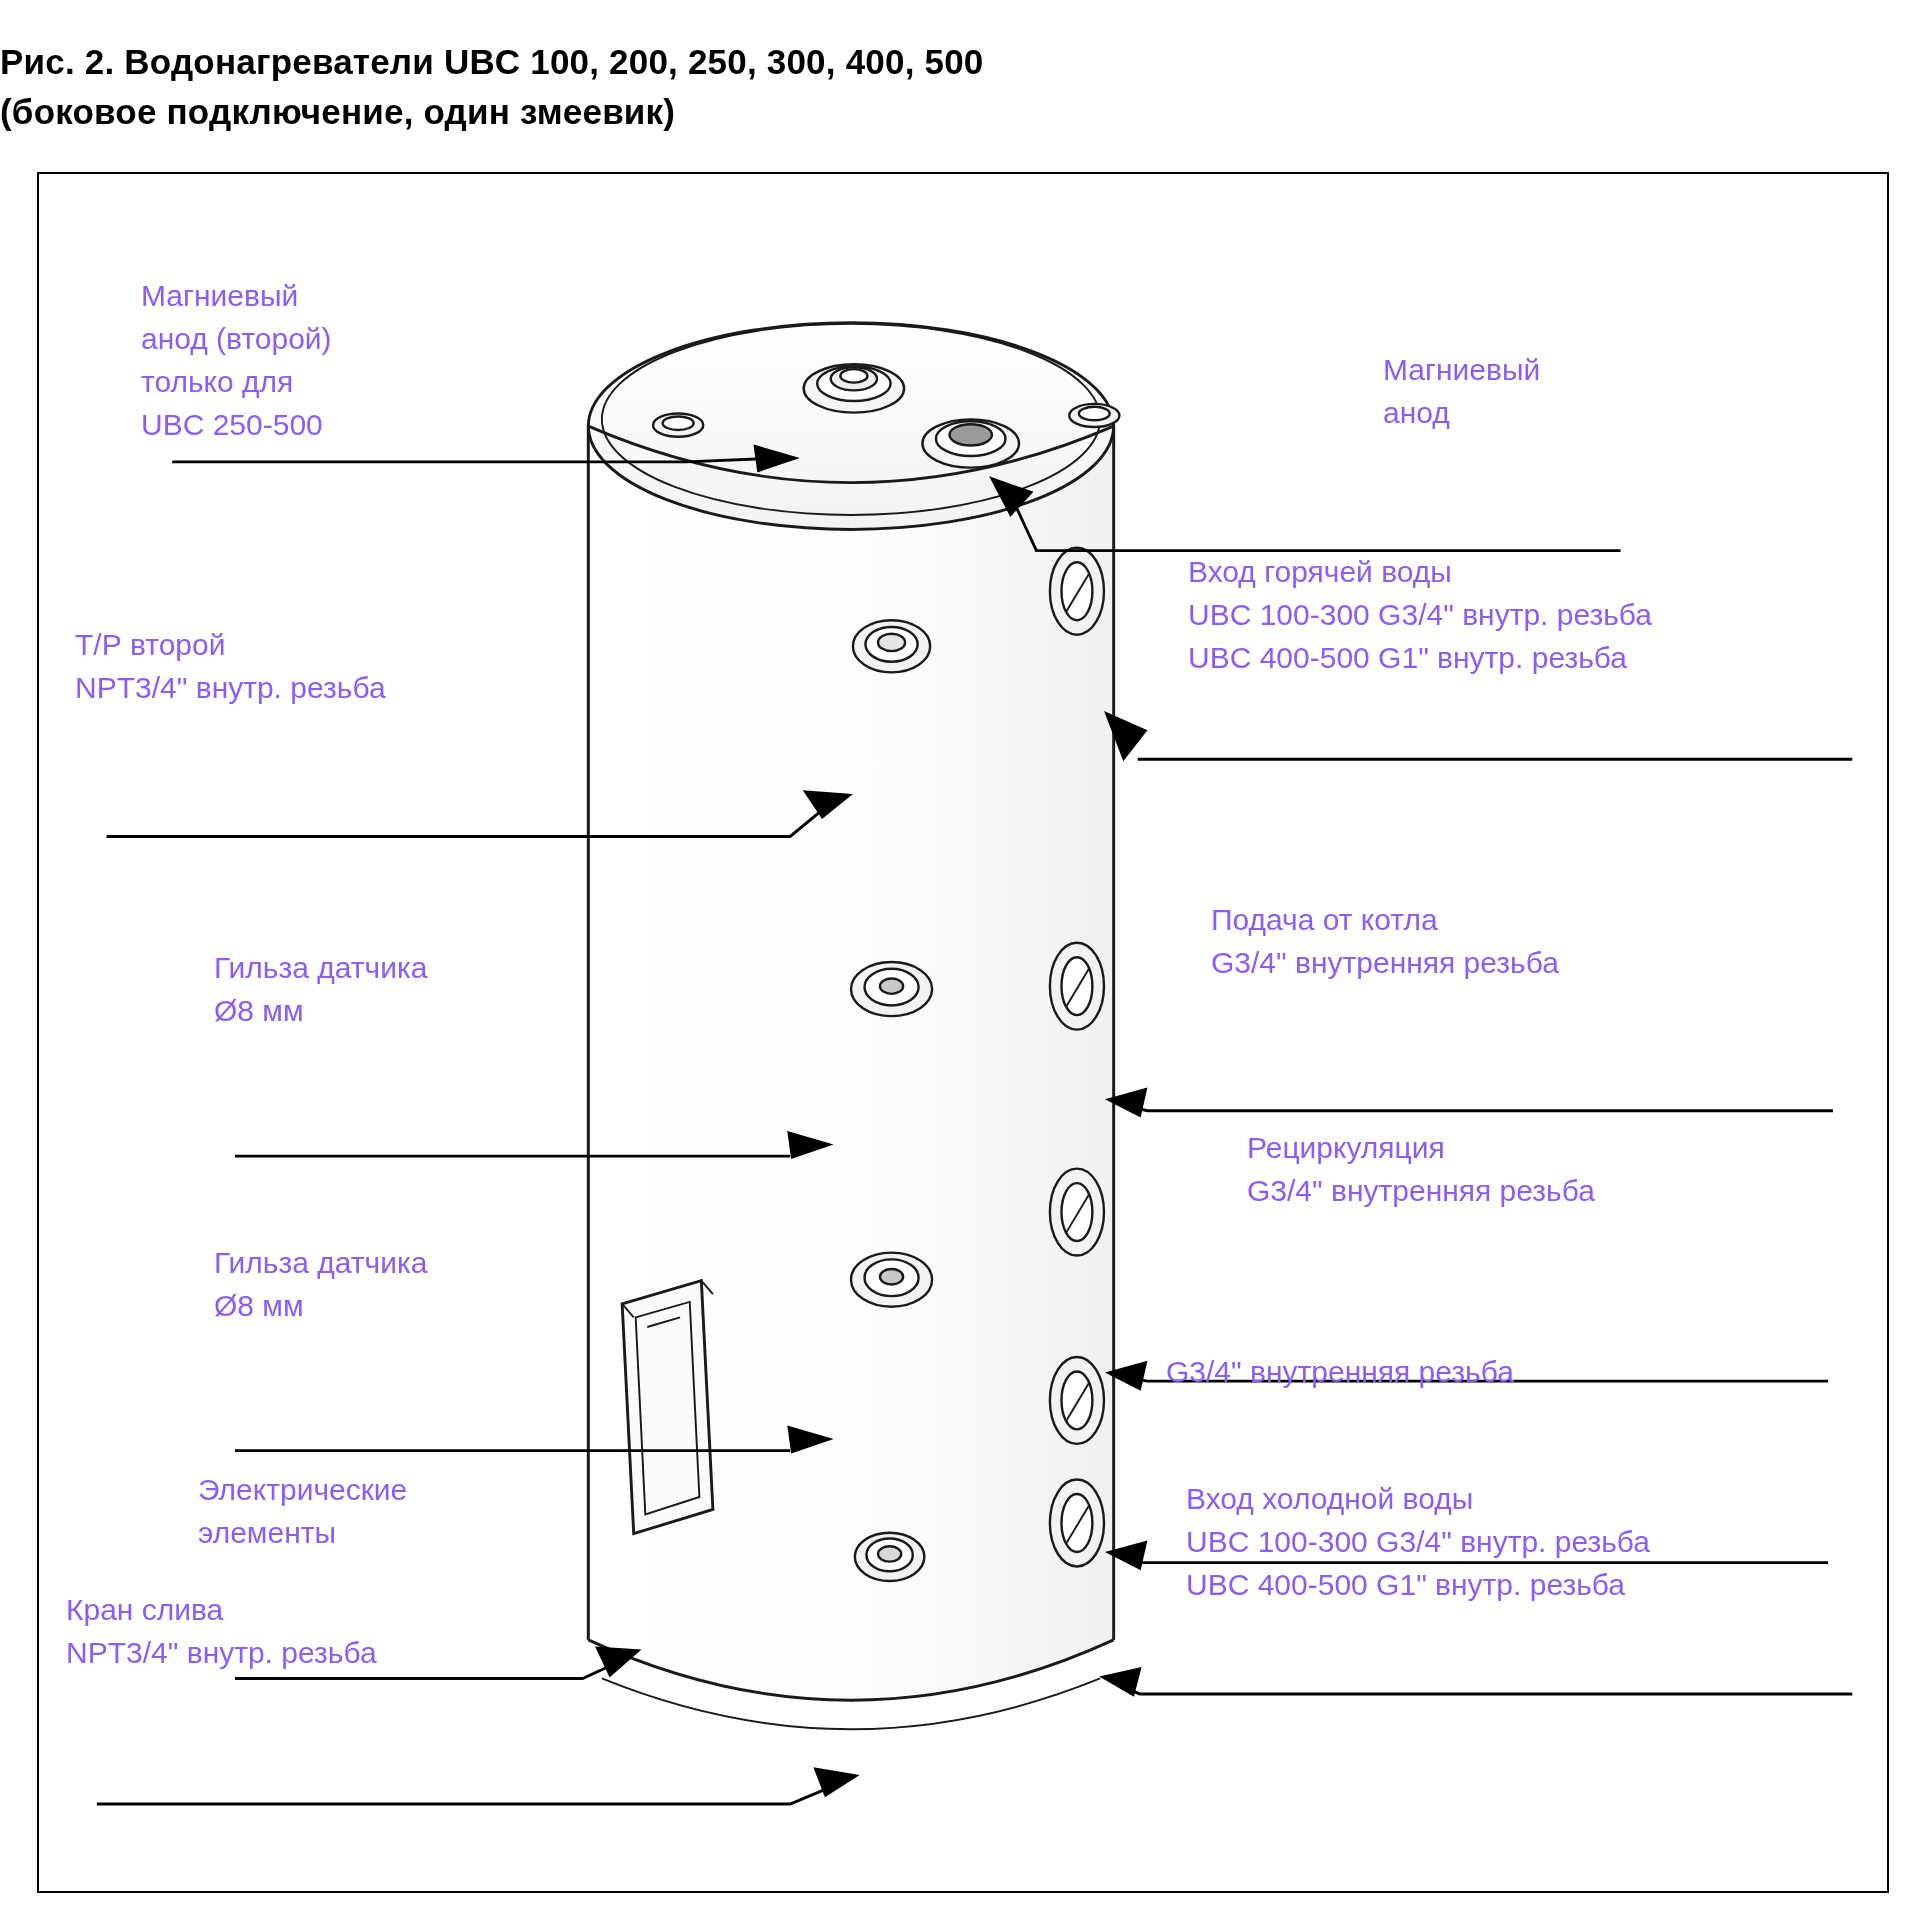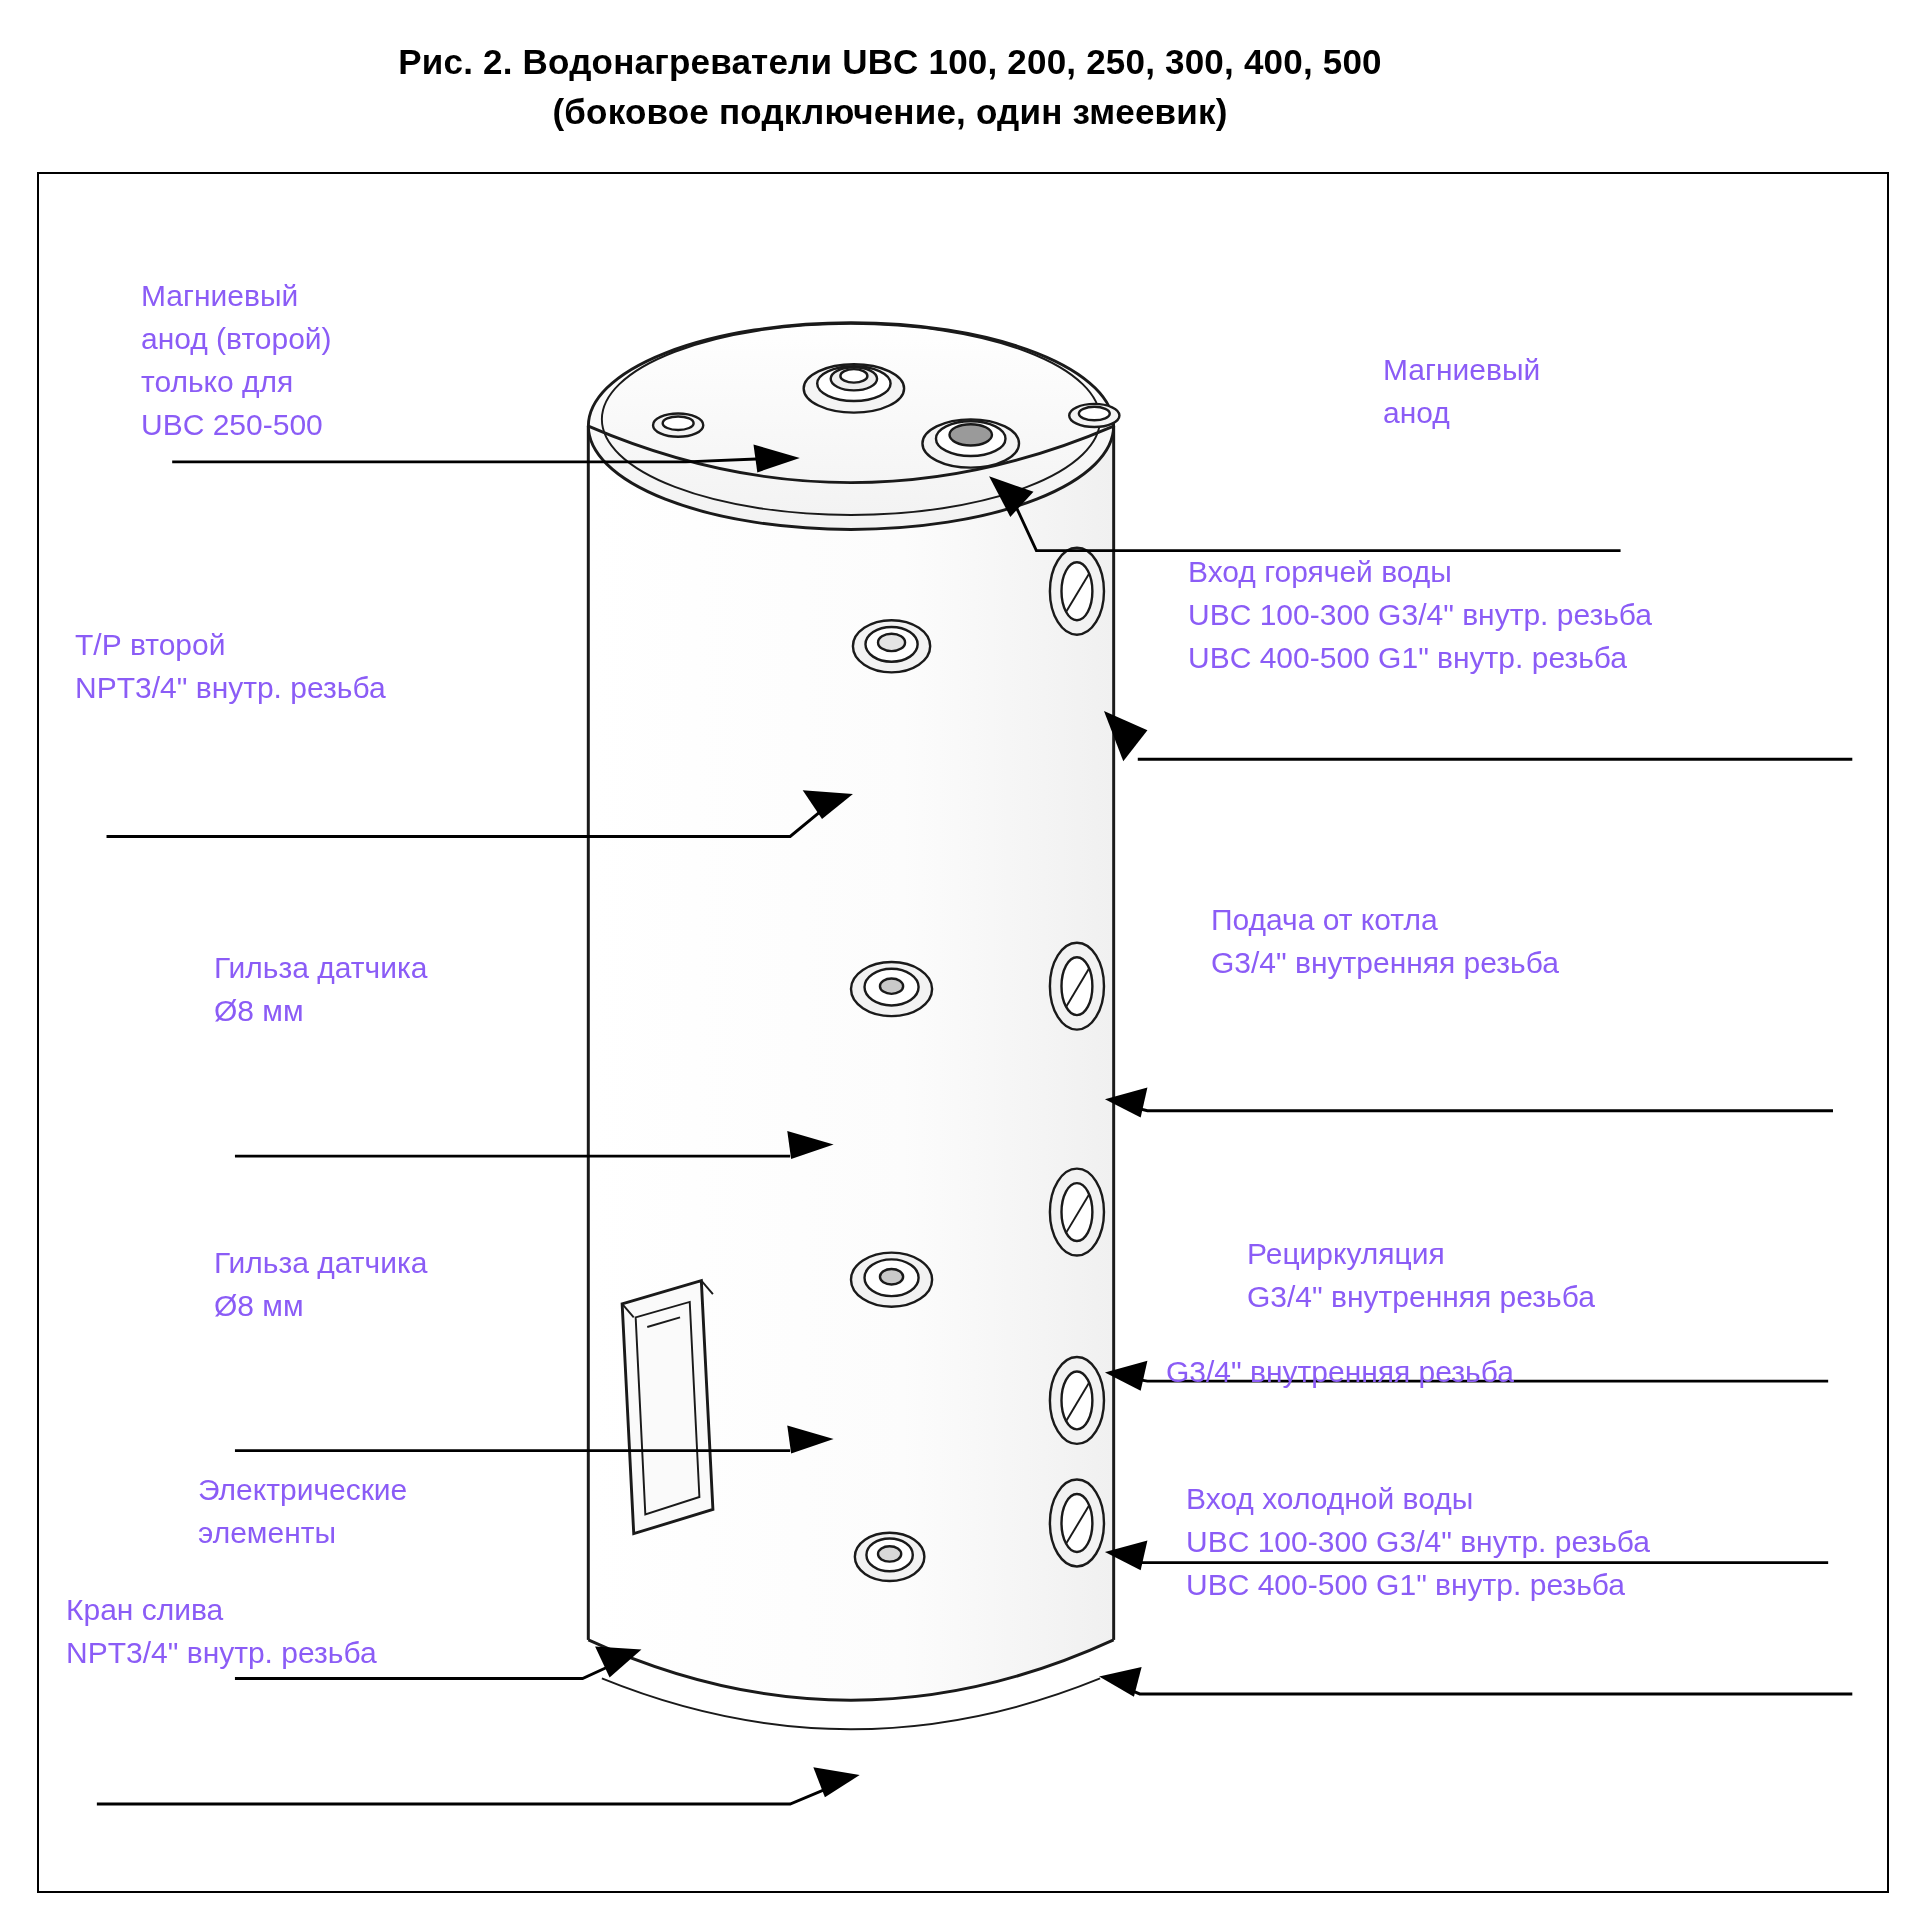--- a/index.html
+++ b/index.html
@@ -19,21 +19,20 @@
     position: absolute;
     left: 0; top: 0;
     width: 1931px;
     height: 1931px;
   }
   .title {
     position: absolute;
     left: 0;
     top: 37px;
     width: 1780px;
-    text-align: center;
     font-size: 35px;
     font-weight: bold;
     line-height: 50px;
     letter-spacing: 0.2px;
   }
   .title .line2 { display: block; }
   .frame {
     position: absolute;
     left: 37px;
     top: 172px;
@@ -245,21 +244,21 @@
   <div class="label" style="left:214px; top:946px;">
     <div>Гильза датчика</div>
     <div>Ø8 мм</div>
   </div>
 
   <div class="label" style="left:1190px; top:898px;margin-left:21px;">
     <div>Подача от котла</div>
     <div>G3/4" внутренняя резьба</div>
   </div>
 
-  <div class="label" style="left:1247px; top:1232px;">
+  <div class="label" style="left:1247px; top:1126px;">
     <div>Рециркуляция</div>
     <div>G3/4" внутренняя резьба</div>
   </div>
 
   <div class="label" style="left:214px; top:1241px;">
     <div>Гильза датчика</div>
     <div>Ø8 мм</div>
   </div>
 
   <div class="label" style="left:1166px; top:1350px;">

